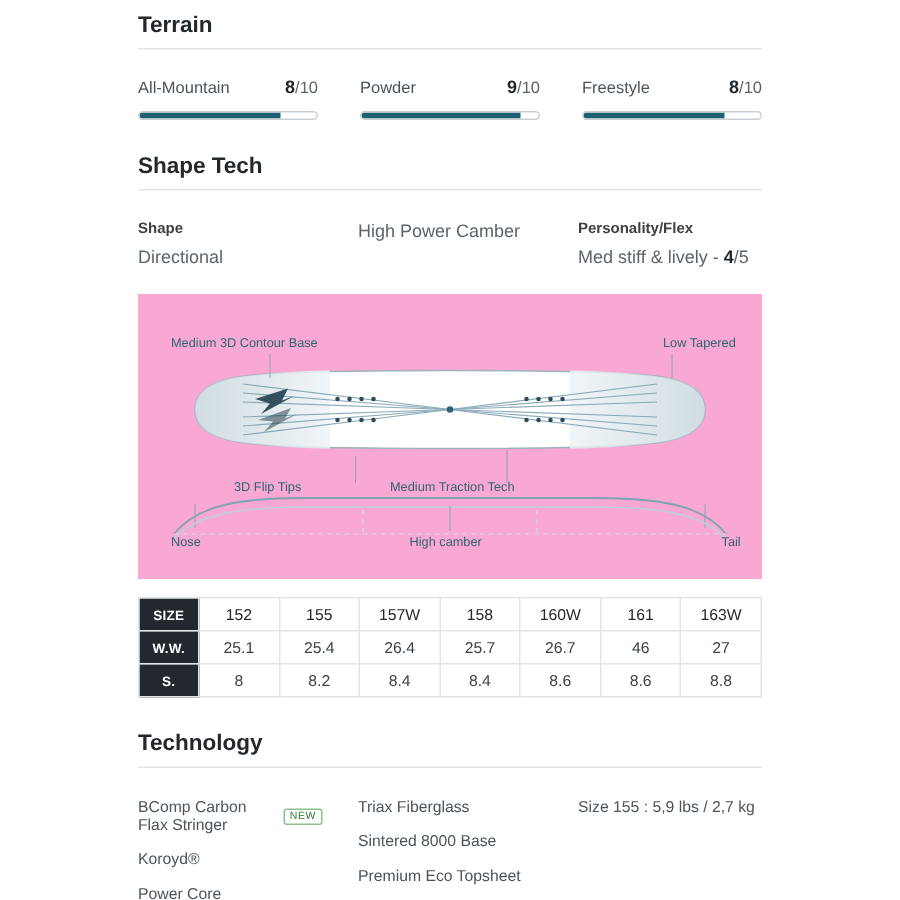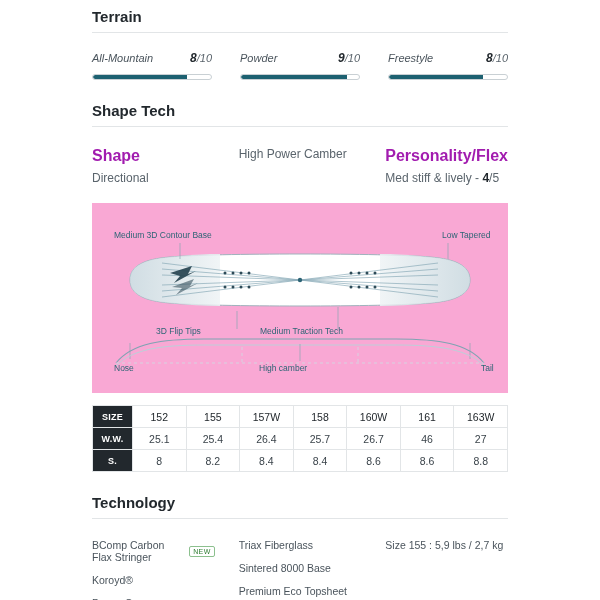--- a/index.html
+++ b/index.html
@@ -32,21 +32,20 @@
     padding-left: 92px;
     padding-right: 92px;
   }
 
   
   .terrain-block { padding-top: 8px; }
   .terrain-rows {
     display: flex;
     gap: 28px;
     padding-top: 18px;
-    font-style: italic;
   }
   .terrain-item { flex: 1 1 0; }
   .terrain-head {
     display: flex;
     align-items: baseline;
     justify-content: space-between;
     font-size: 11px;
     color: #4a545c;
     padding-bottom: 9px;
   }
@@ -69,23 +68,23 @@
 
   
   .shapetech-block { padding-top: 22px; }
   .spec-rows {
     display: flex;
     gap: 24px;
     padding-top: 20px;
   }
   .spec-item { flex: 1 1 0; }
   .spec-label {
-    font-size: 16px;
+    font-size: 10px;
     font-weight: bold;
-    color: #a21caf;
+    color: #404040;
     padding-bottom: 6px;
   }
   .spec-value {
     font-size: 12px;
     color: #5a646c;
   }
   .spec-value b { color: #22282d; }
 
   
   .diagram {
@@ -302,21 +301,21 @@
         <path d="M150,144 L150,160 M266,144 L266,160" stroke="#cfdde3" stroke-width="0.8" stroke-dasharray="3,3" fill="none"></path>
         <path d="M208,141 L208,158" stroke="#8aa7b3" stroke-width="0.7" fill="none"></path>
       </svg>
 
       <div class="lbl" style="left:22px; top:27px;">Medium 3D Contour Base</div>
       <div class="lbl" style="left:350px; top:27px;">Low Tapered</div>
       <div class="lbl" style="left:64px; top:123px;">3D Flip Tips</div>
       <div class="lbl" style="left:168px; top:123px;text-align:right;">Medium Traction Tech</div>
       <div class="lbl" style="left:22px; top:160px;">Nose</div>
       <div class="lbl" style="left:389px; top:160px;">Tail</div>
-      <div class="lbl" style="left:167px; top:160px;">High camber</div>
+      <div class="lbl" style="left:181px; top:160px;">High camber</div>
     </div>
 
     <table class="size-table">
       <tbody>
         <tr>
           <td class="rowhead">SIZE</td>
           <td>152</td>
           <td>155</td>
           <td>157W</td>
           <td>158</td>

